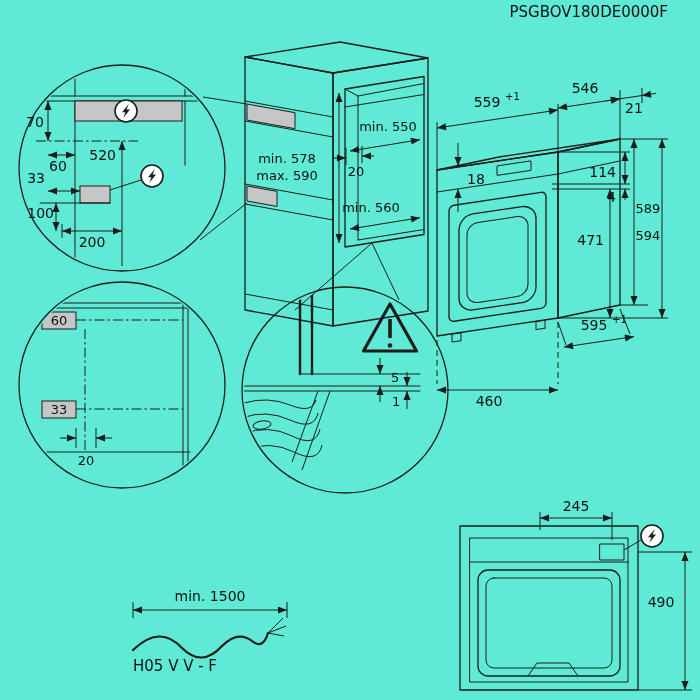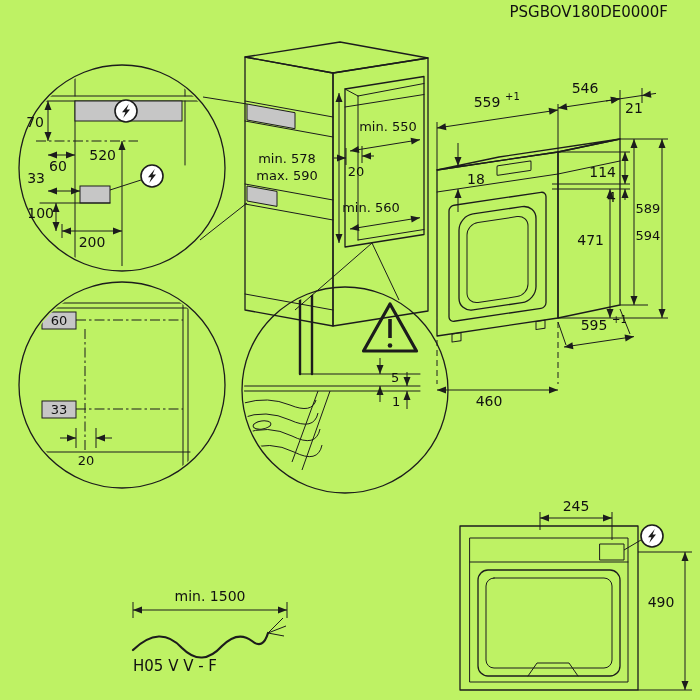--- a/index.html
+++ b/index.html
@@ -1,16 +1,16 @@
 <!DOCTYPE html>
 <html><head>
 <meta charset="utf-8">
 <style>
   html,body{margin:0;padding:0;background:#fff;}
-  .page{width:700px;height:700px;background:#bef264;position:relative;overflow:hidden;}
+  .page{width:700px;height:700px;background:#5eead4;position:relative;overflow:hidden;}
   svg{display:block;}
   .ln{fill:none;stroke:#1c1c1c;stroke-width:1.3;stroke-linecap:round;stroke-linejoin:round;}
   .thin{stroke-width:1;}
   .thick{stroke-width:2.4;}
   .dim{fill:none;stroke:#1c1c1c;stroke-width:1;}
   .dash{stroke-dasharray:6 4;}
   .dashdot{stroke-dasharray:10 3 2.5 3;}
   .zone{fill:#c6c6c6;stroke:#1c1c1c;stroke-width:1;}
   text{font-family:"DejaVu Sans","Liberation Sans",sans-serif;font-size:14px;fill:#111;}
   .t13{font-size:13px;} .t10{font-size:10px;} .t15{font-size:15px;}

